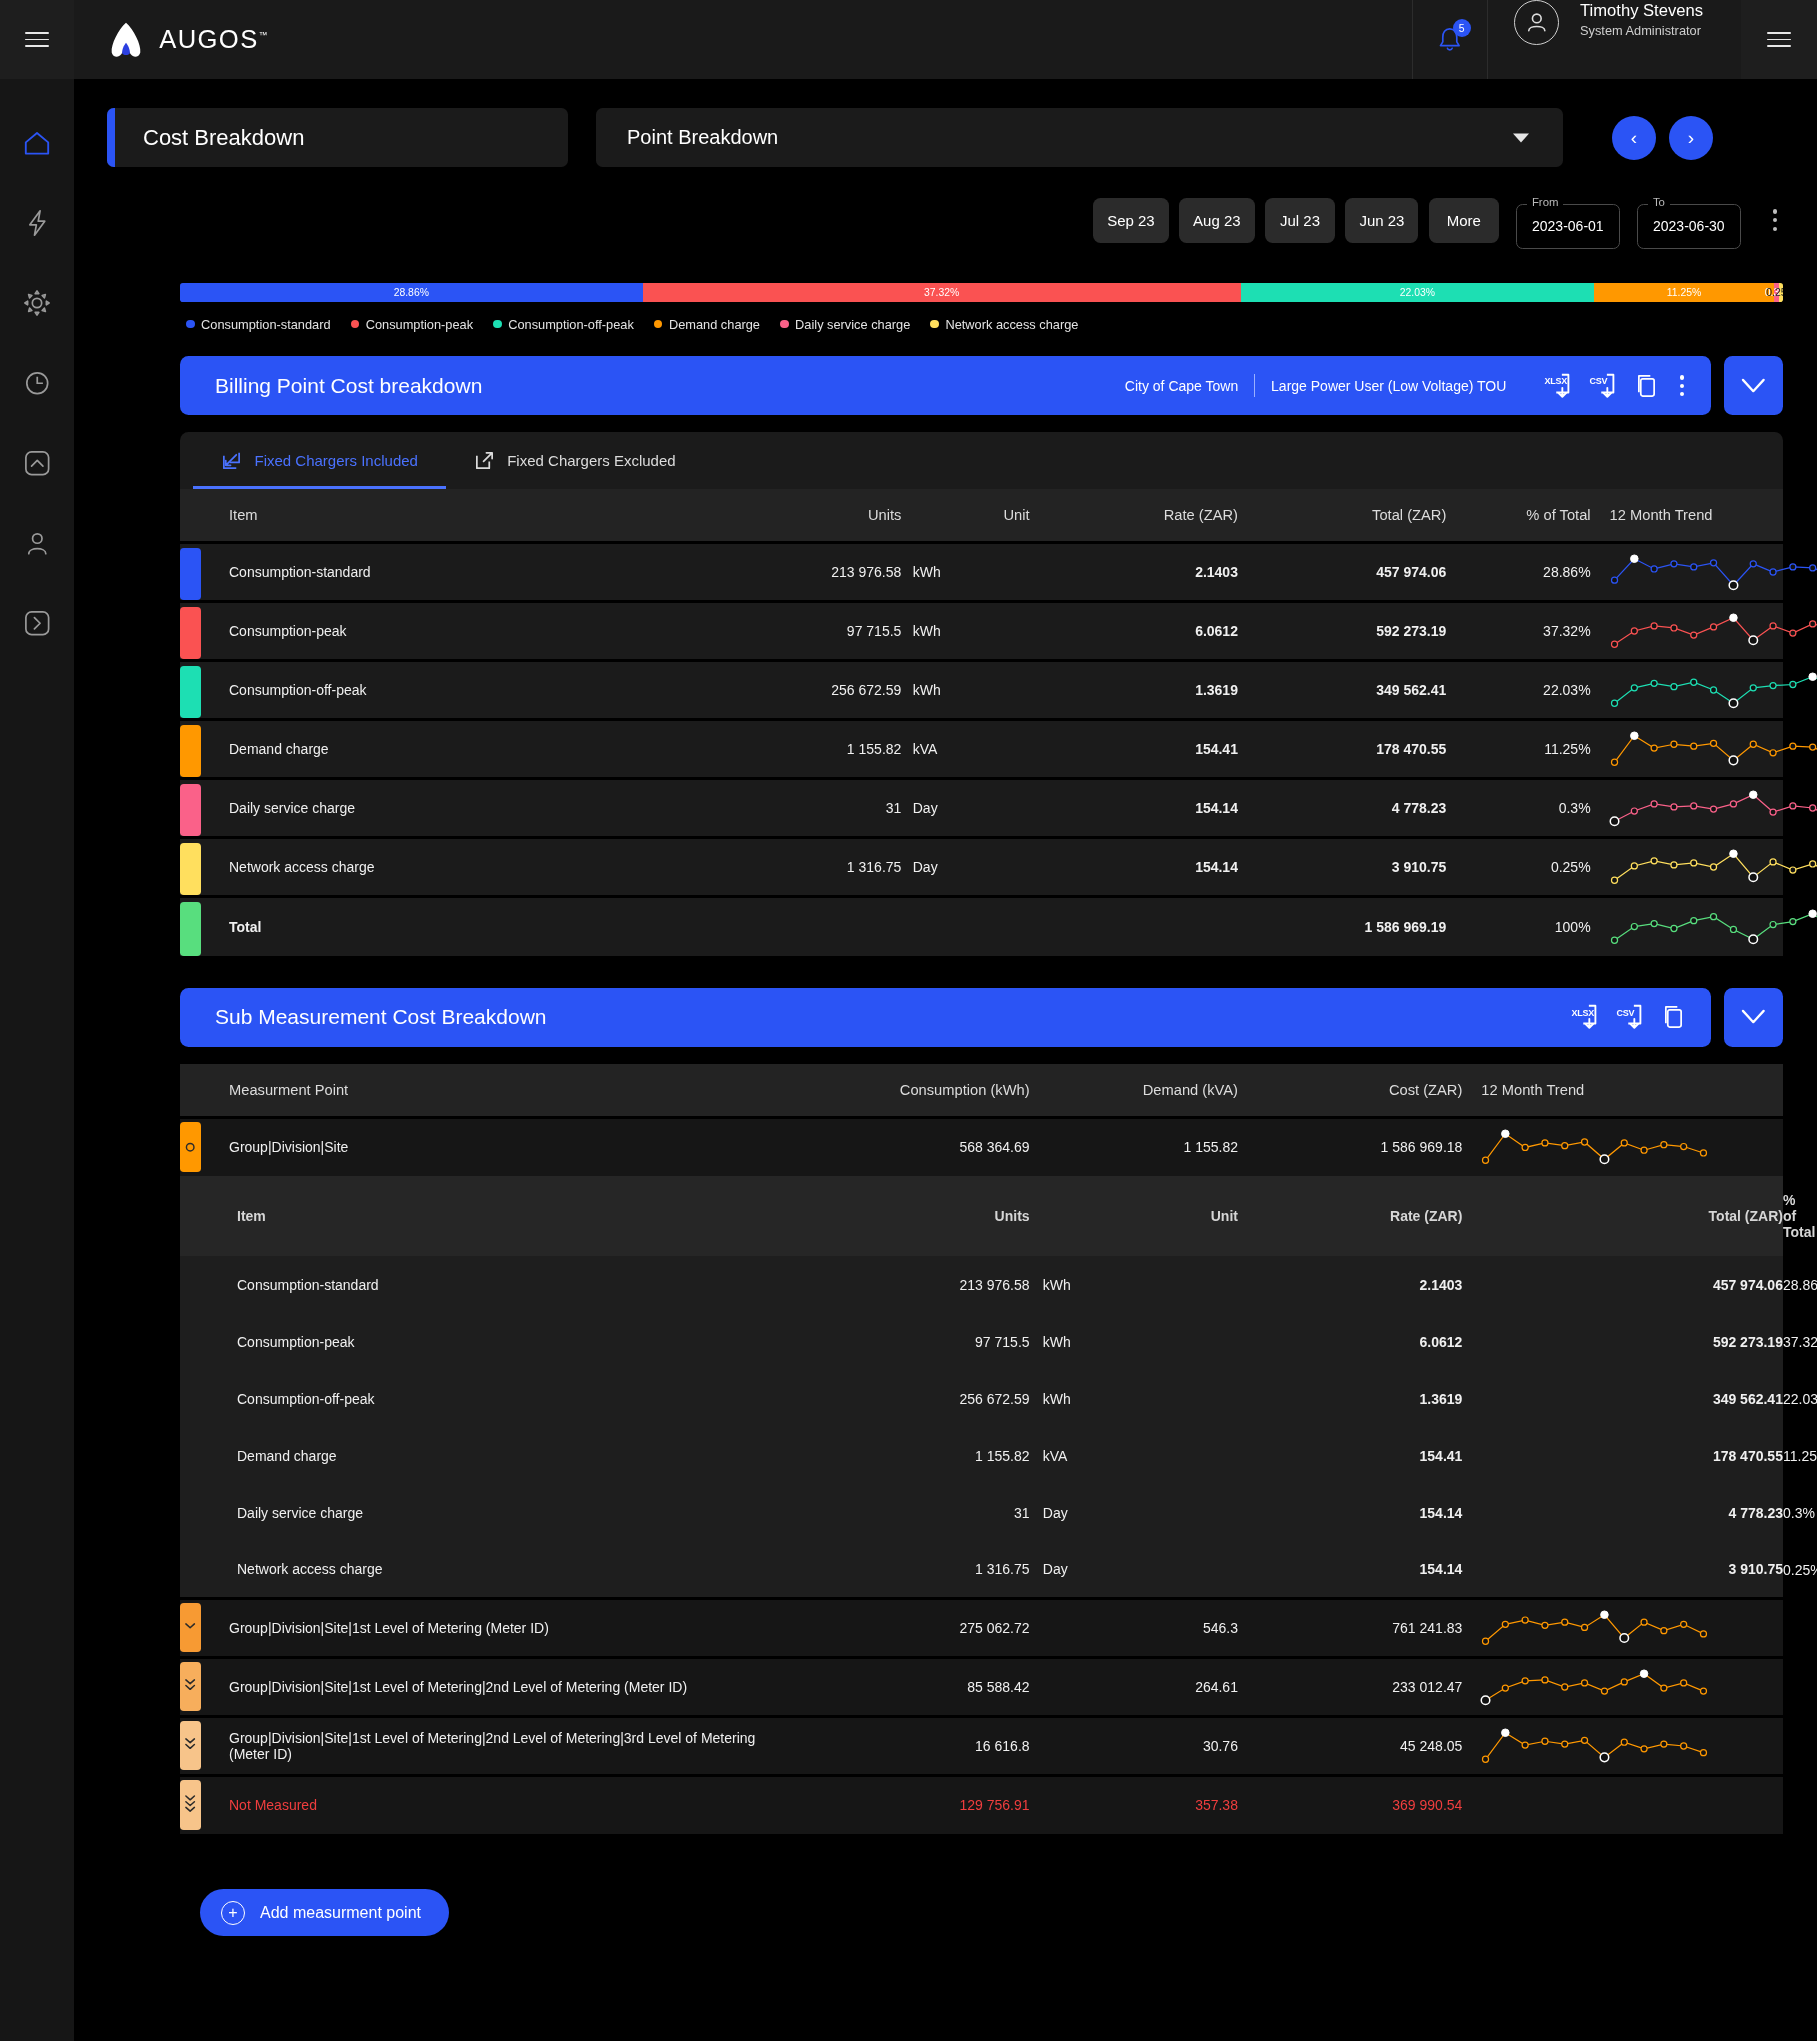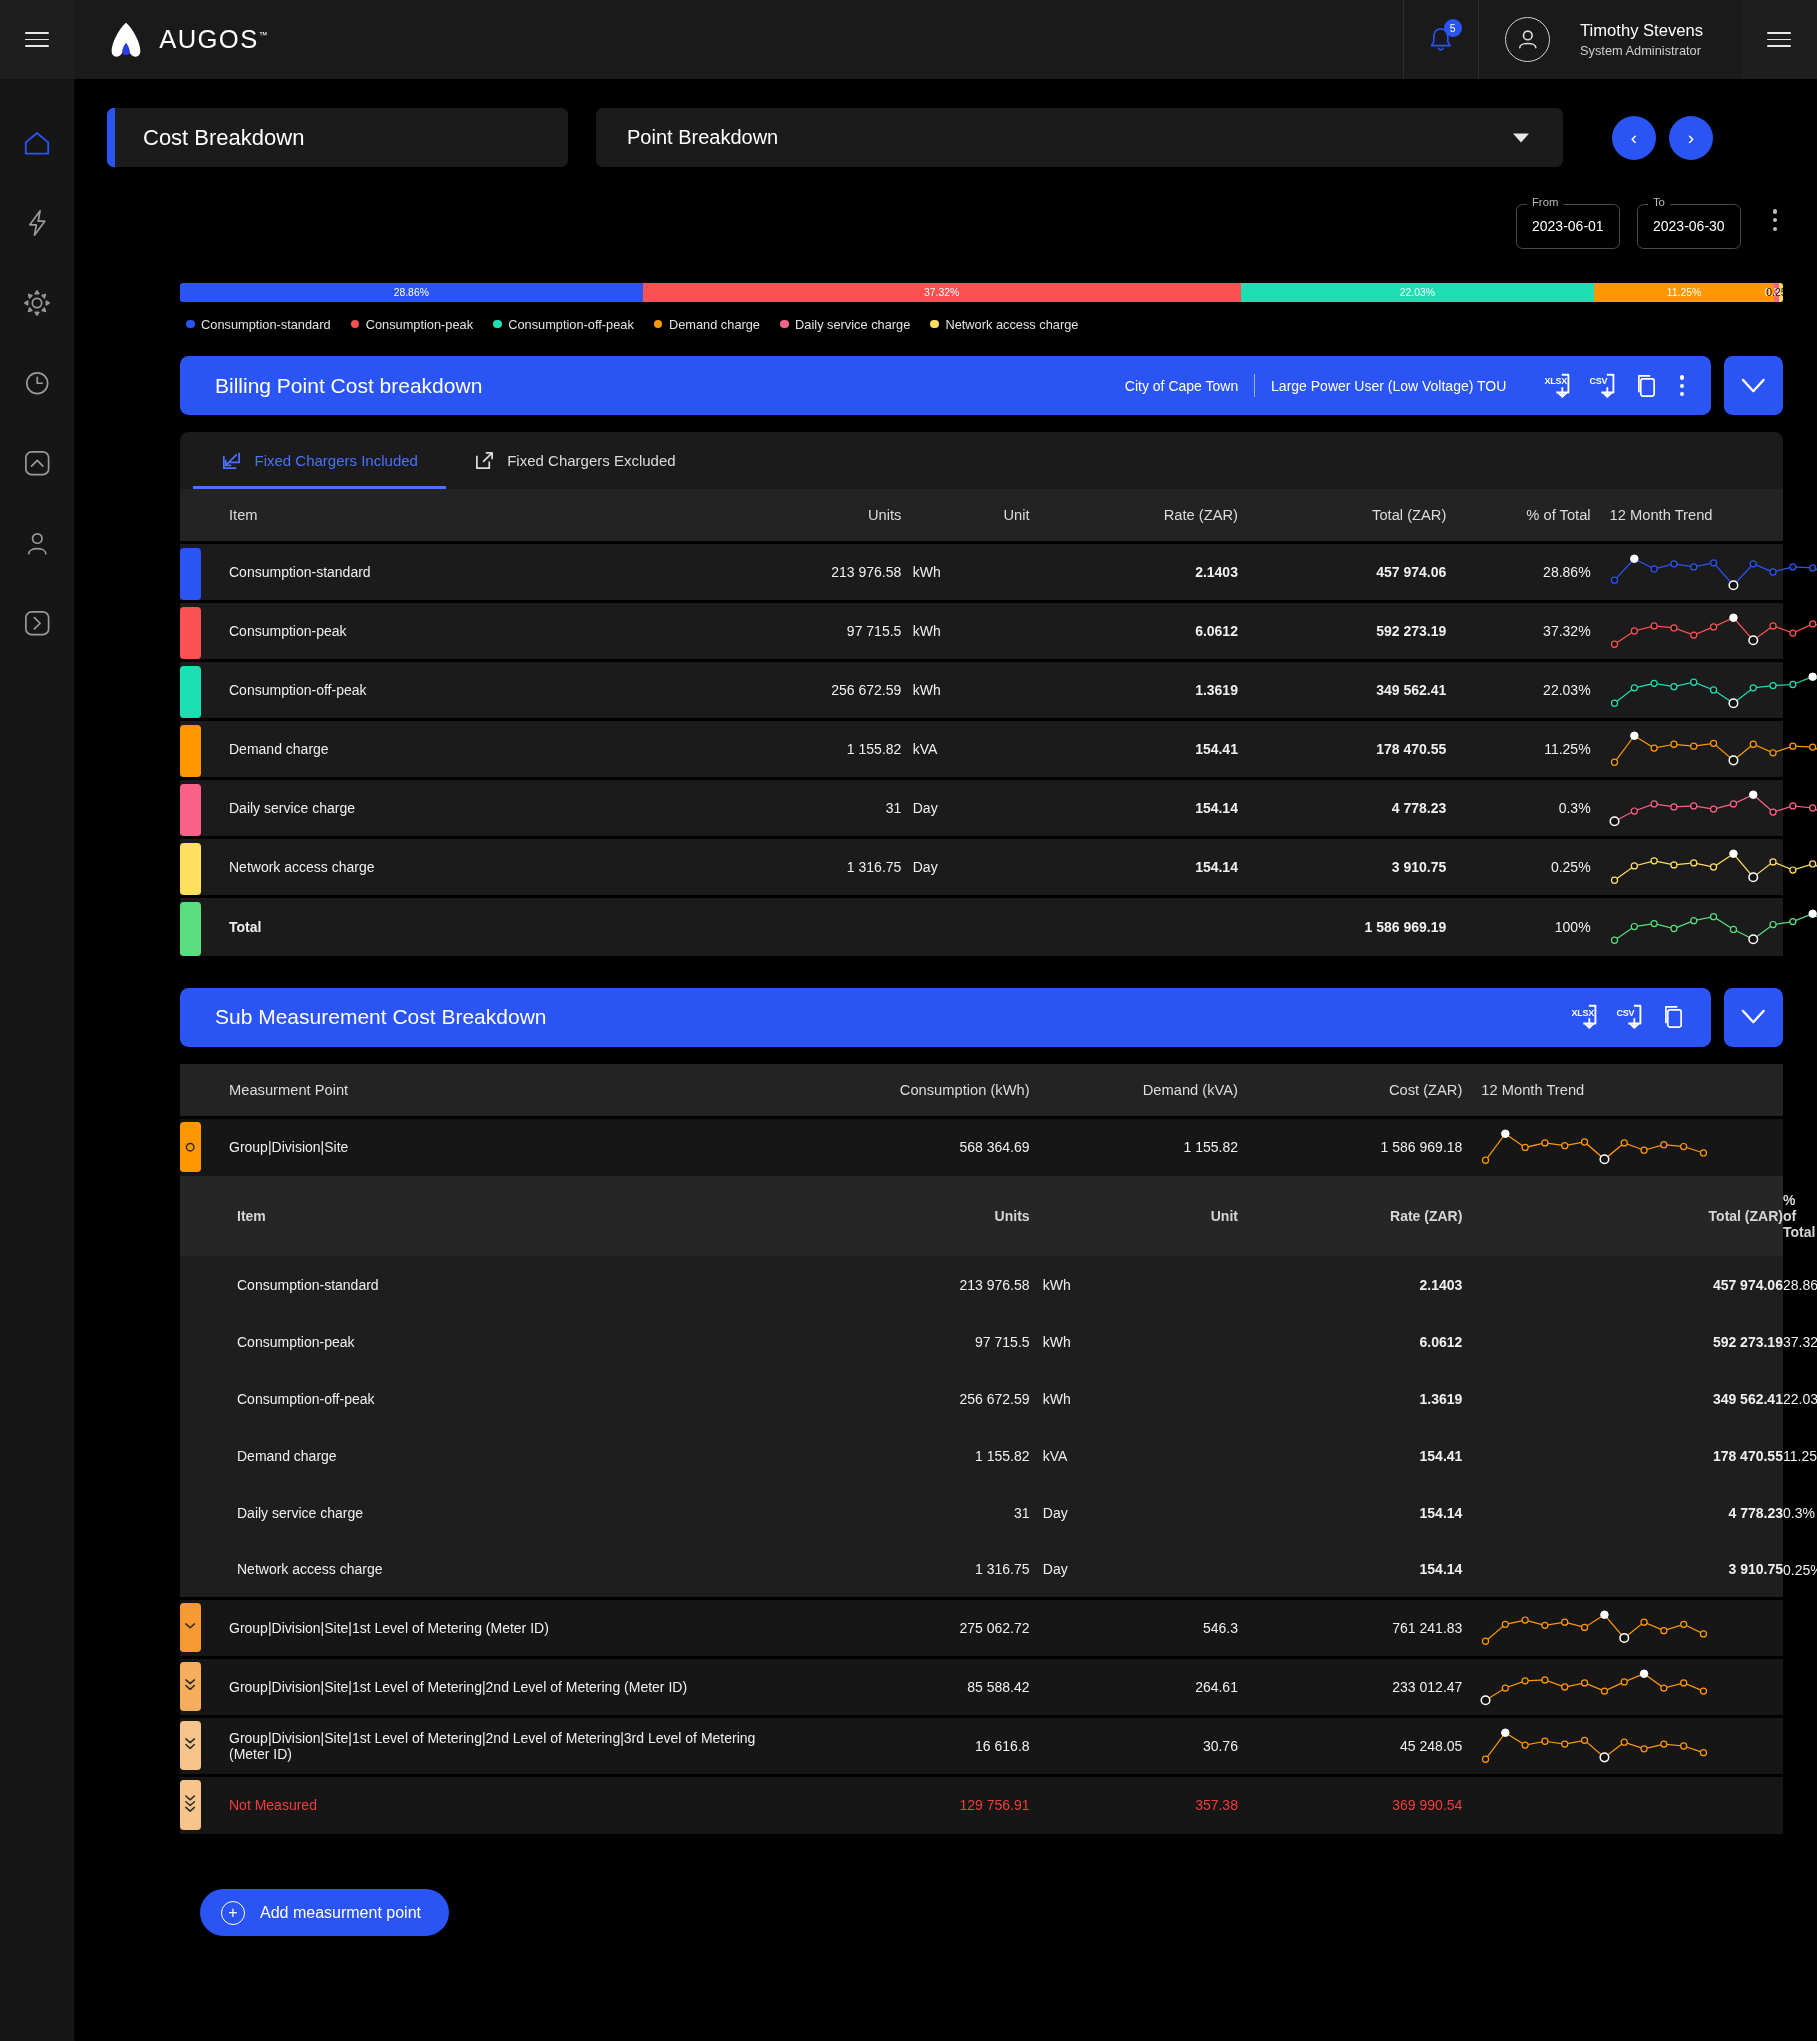--- a/index.html
+++ b/index.html
@@ -34,21 +34,21 @@
   .topbar-spacer { flex:1; }
   .bell-wrap {
     width:76px; height:79px; display:flex; align-items:center; justify-content:center;
     border-left:0.9px solid #2c2c2c; border-right:0.9px solid #2c2c2c; position:relative; cursor:pointer;
   }
   .bell-badge {
     position:absolute; top:19px; right:16px; background:#2b54f5; color:#fff;
     font-size:10.4px; width:18px; height:18px; border-radius:50%;
     display:flex; align-items:center; justify-content:center;
   }
-  .userbox { display:flex; align-items:center; gap:30px; padding:0 38px 0 26.5px; height:79px; cursor:pointer;}
+  .userbox { display:flex; align-items:flex-start; gap:21px; padding:0 38px 0 26.5px; height:79px; cursor:pointer;}
   .avatar {
     width:45px; height:45px; border-radius:50%; border:1.5px solid #cfcfcf;
     display:flex; align-items:center; justify-content:center;
   }
   .uname { font-size:16.6px; color:#fff; line-height:1.3;}
   .urole { font-size:12.8px; color:#cfcfcf; line-height:1.35; }
   .topbar-right {
     width:76px; height:79px; display:flex; align-items:center; justify-content:center;
     background:#1e1e1e; cursor:pointer;
   }
@@ -283,20 +283,27 @@
       <div class="caret-dn"></div>
     </div>
     <div class="navbtns">
       <div class="navbtn">‹</div>
       <div class="navbtn">›</div>
     </div>
   </div>
 
   <div class="filters">
     <div class="filters-spacer"></div>
+    <div class="monthbtns">
+        <div class="mbtn">Sep 23</div>
+        <div class="mbtn">Aug 23</div>
+        <div class="mbtn">Jul 23</div>
+        <div class="mbtn">Jun 23</div>
+        <div class="mbtn">More</div>
+      </div>
     <div class="datefield">
       <span class="lbl">From</span>
       <span class="val">2023-06-01</span>
     </div>
     <div class="datefield">
       <span class="lbl">To</span>
       <span class="val">2023-06-30</span>
     </div>
     <div class="kebab">
         <i></i>

